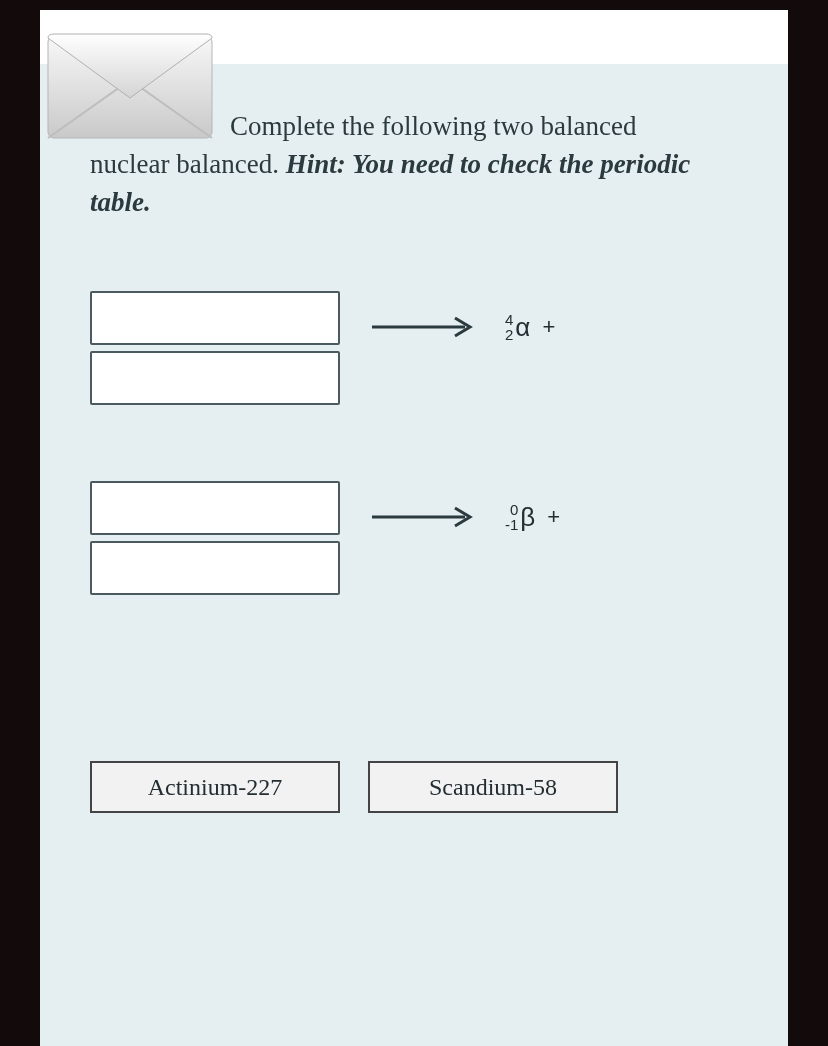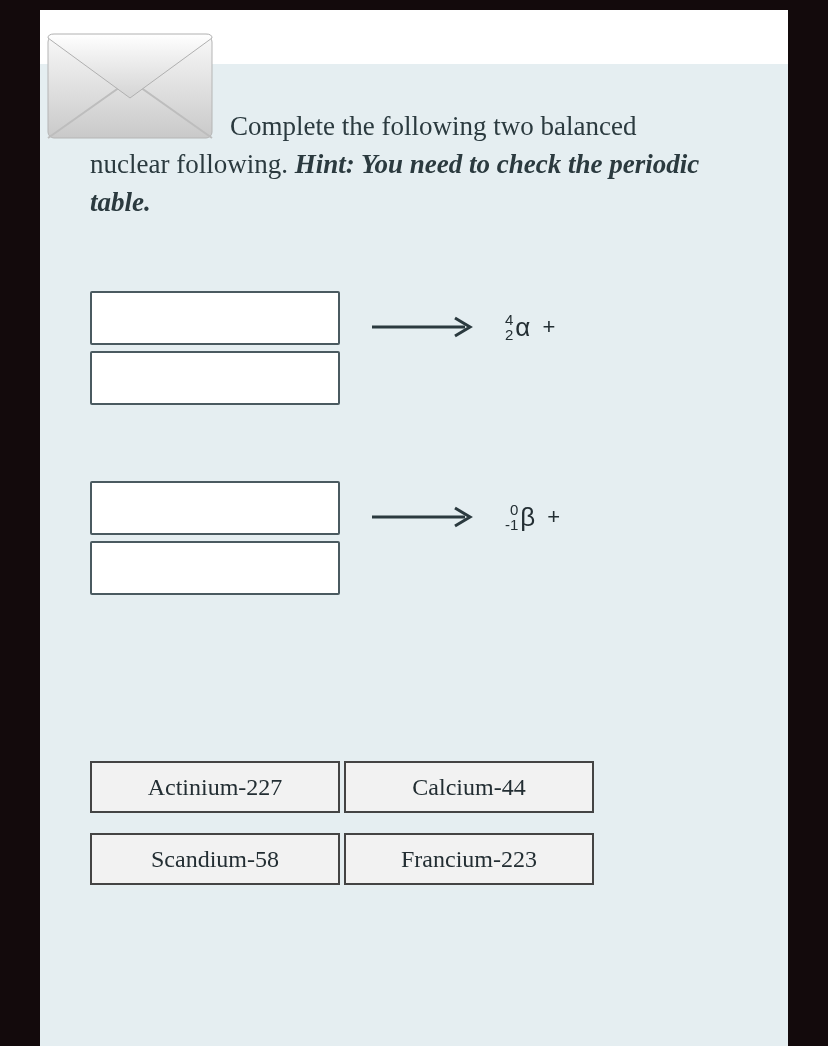--- a/index.html
+++ b/index.html
@@ -97,21 +97,21 @@
     align-items: flex-end;
     margin-right: 2px;
   }
   .nuclide .sym { font-size: 26px; }
   .plus { font-size: 22px; font-family: Arial, sans-serif; }
   .eq-group { margin-bottom: 70px; }
   .answer-bank {
     margin-top: 160px;
     display: grid;
     grid-template-columns: 250px 250px;
-    gap: 20px 4px;
+    gap: 20px 28px;
   }
   .answer-tile {
     background: #f2f2f2;
     border: 2px solid #444;
     height: 52px;
     display: flex;
     align-items: center;
     justify-content: center;
     font-size: 24px;
     color: #232e33;
@@ -139,21 +139,21 @@
           </linearGradient>
         </defs>
         <rect x="8" y="18" width="164" height="102" rx="6" fill="url(#envg)" stroke="#b5b5b5" stroke-width="1"></rect>
         <path d="M8 120 L90 62 L172 120" fill="none" stroke="#bdbdbd" stroke-width="2"></path>
         <path d="M8 20 L90 80 L172 20 Q172 16 166 16 L14 16 Q8 16 8 20 Z" fill="url(#flapg)" stroke="#b0b0b0" stroke-width="1"></path>
       </svg>
     </div>
 
     <p class="prompt">
       <span class="first-line">Complete the following two balanced</span><br>
-      <span>nuclear following. </span><span class="hint">Hint: You need to check the periodic table.</span>
+      <span>nuclear balanced. </span><span class="hint">Hint: You need to check the periodic table.</span>
     </p>
 
     <div class="eq-group">
       <div class="eq-row">
         <div class="drop-slots">
           <div class="drop-slot"></div>
           <div class="drop-slot"></div>
         </div>
         <div class="arrow-cell">
           <svg width="110" height="24" viewBox="0 0 110 24">
@@ -194,19 +194,17 @@
             </span>
             <span class="sym">β</span>
           </span>
           <span class="plus">+</span>
         </div>
       </div>
     </div>
 
     <div class="answer-bank">
       <div class="answer-tile">Actinium-227</div>
-      <div class="answer-tile">Calcium-44</div>
       <div class="answer-tile">Scandium-58</div>
-      <div class="answer-tile">Francium-223</div>
     </div>
 
   </div>
 </div>
 
 </body></html>

